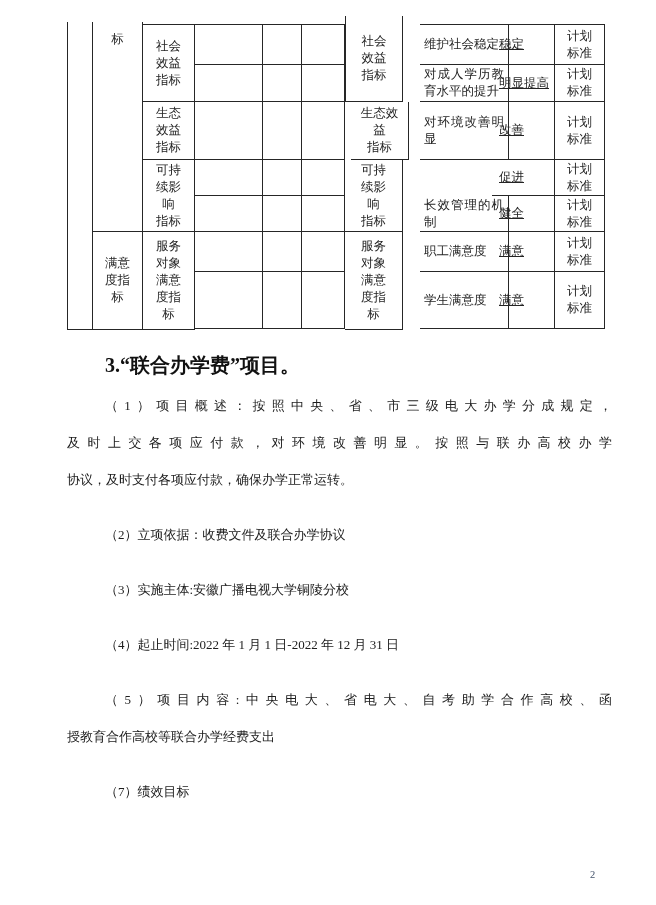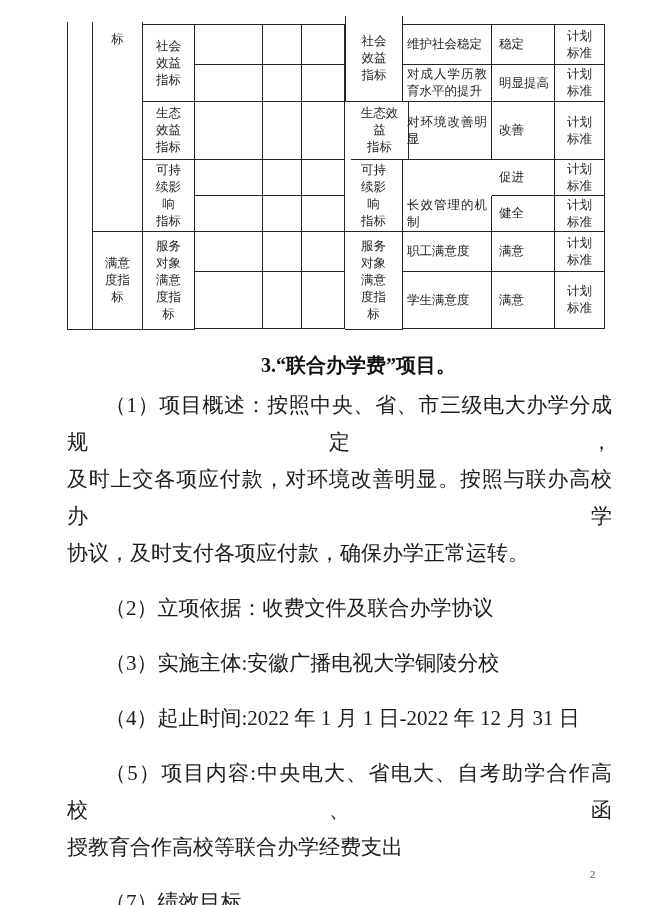--- a/index.html
+++ b/index.html
@@ -9,37 +9,37 @@
   
   #perf-table{position:absolute;left:67px;top:16px;width:539px;height:314px;}
   .cell{position:absolute;box-sizing:border-box;
         border-right:1px solid #262626;border-bottom:1px solid #262626;
         display:flex;align-items:center;justify-content:center;
         font-size:12.5px;line-height:17px;color:#242424;text-align:center;}
   .bt{border-top:1px solid #262626;}
   .bl{border-left:1px solid #262626;}
   .pre{white-space:pre-line;}
   .topalign{align-items:flex-start;padding-top:9px;}
-  .indcell{justify-content:flex-start;text-align:justify;padding:1px 4px;}
-  .valcell{justify-content:flex-start;text-align:center;padding-left:7px;}
+  .indcell{justify-content:flex-start;text-align:justify;padding:1px 4px;margin-left:17px;}
+  .valcell{justify-content:flex-start;text-align:center;padding-left:7px;text-decoration:underline;}
   
   .c4{left:128px;width:68px;} .c5{left:196px;width:39px;} .c6{left:235px;width:43px;}
   .c8{left:336px;width:89px;} .c9{left:425px;width:63px;} .c10{left:488px;width:50px;}
   
   .r1{top:8px;height:41px;} .r2{top:49px;height:37px;} .r3{top:86px;height:58px;}
   .r4{top:144px;height:36px;} .r5{top:180px;height:36px;}
   .r6{top:216px;height:40px;} .r7{top:256px;height:57px;}
 
   
   #body-text{position:absolute;left:67px;top:347px;width:545px;}
   .heading{font-size:20px;font-weight:bold;color:#111;line-height:37px;
-           text-indent:38px;margin:0 0 3px 0;text-align:center;}
+           text-indent:38px;margin:0 0 3px 0;}
   .para{margin:0;}
   .para + .para{margin-top:18px;}
-  .ln{font-size:21px;line-height:37px;color:#1c1c1c;}
+  .ln{font-size:13px;line-height:37px;color:#1c1c1c;}
   .ind{text-indent:38px;}
   .jfull{text-align:justify;text-align-last:justify;}
 
   
   #page-number{position:absolute;left:590px;top:869px;font-size:10.5px;color:#44536b;}
 </style>
 </head>
 <body>
 
 <div id="page">

